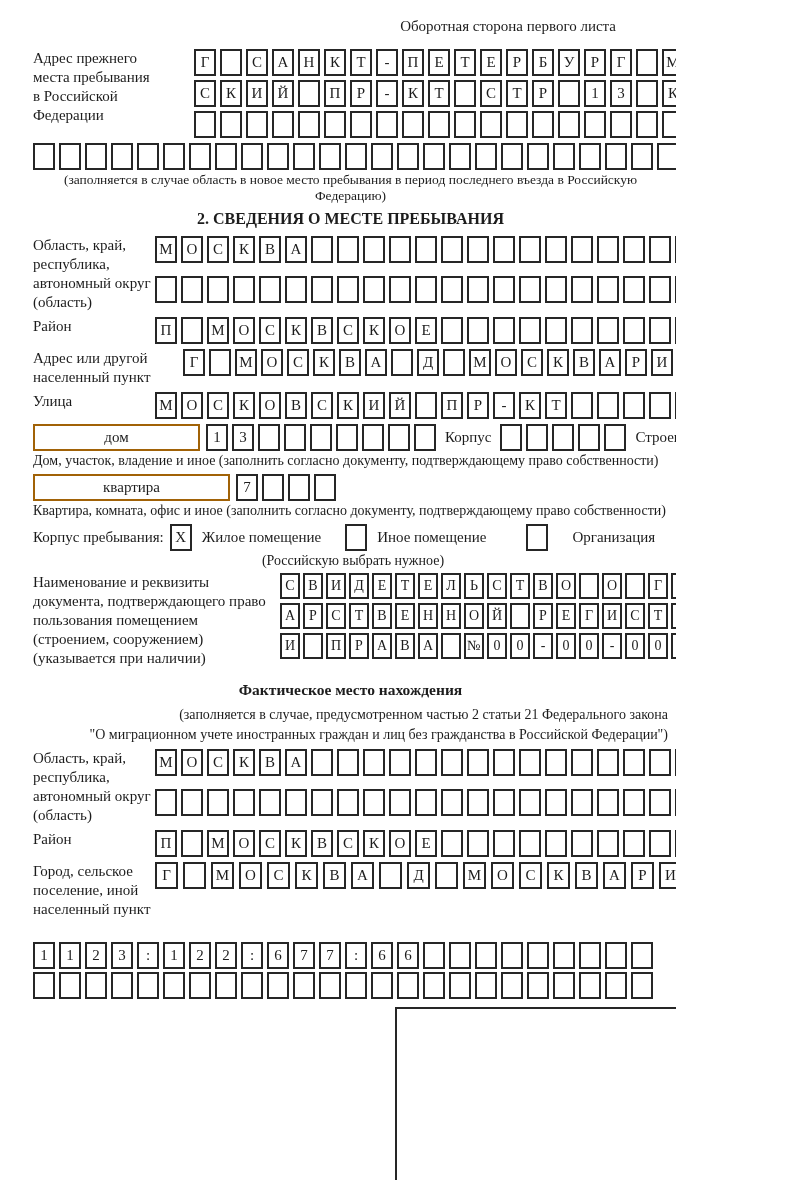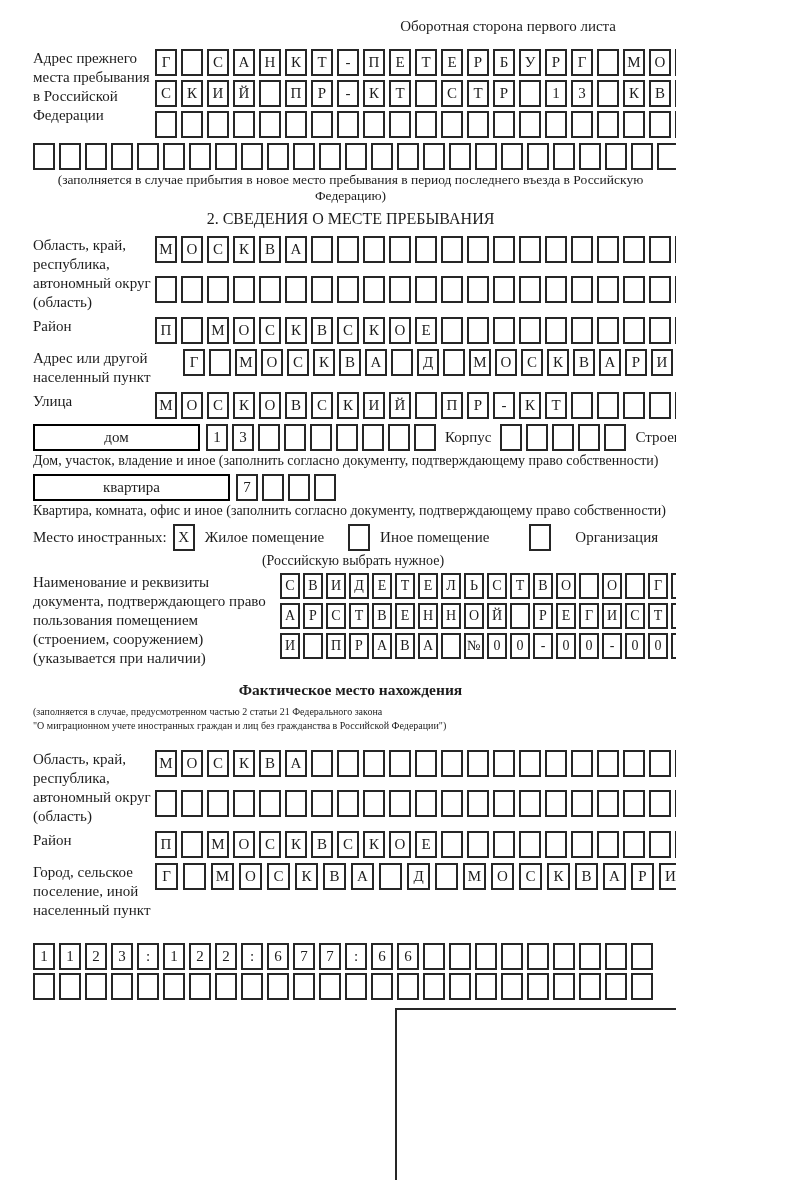--- a/index.html
+++ b/index.html
@@ -23,45 +23,45 @@
     width:22px;height:27px;flex:0 0 auto;box-sizing:border-box;
     border:2px solid #262626;background:#fff;
     display:inline-flex;align-items:center;justify-content:center;
     font-size:15px;line-height:1;
   }
   .boxrow.sm{gap:3px;}
   .boxrow.sm .box{width:20px;height:26px;font-size:14px;}
   .boxrow.wide{gap:5px;}
   .boxrow.wide .box{width:23px;}
   .widebox{
-    border:2px solid #000000;height:27px;box-sizing:border-box;flex:0 0 auto;
+    border:2px solid #a16207;height:27px;box-sizing:border-box;flex:0 0 auto;
     display:flex;align-items:center;justify-content:center;font-size:15px;background:#fff;
   }
   .note-center{text-align:center;font-size:13.5px;margin:2px 0 4px 0;}
   .note-left{font-size:14px;margin:1px 0 5px 0;}
-  .section-title{text-align:center;font-weight:normal;font-size:16px;margin:6px 0 8px 0;}
+  .section-title{text-align:center;font-weight:bold;font-size:16px;margin:6px 0 8px 0;}
   .sub-title{text-align:center;font-weight:bold;font-size:15.5px;margin:12px 0 6px 0;}
   .inline-label{font-size:15px;padding:0 9px;align-self:center;flex:0 0 auto;}
   .house-row{display:flex;margin:4px 0 2px 0;align-items:center;}
   .stay-row{display:flex;align-items:center;margin:3px 0 2px 0;font-size:15px;}
   .stay-row .box{margin:0 10px 0 6px;}
   .stay-note{margin-left:160px;width:320px;text-align:center;font-size:14px;margin-bottom:4px;}
   .doc-field .field-label{width:247px;}
-  .law-note{text-align:left;font-size:10px;line-height:1.45;margin-bottom:16px;}
+  .law-note{text-align:right;font-size:14px;line-height:1.45;margin-bottom:4px;}
   .cad-rows{margin-top:18px;display:flex;flex-direction:column;gap:3px;}
   .stamp-box{margin:8px 0 0 362px;width:357px;height:175px;border:2px solid #262626;box-sizing:border-box;}
 </style>
 </head>
 <body>
 
 <div class="page">
 
   <div class="page-header">Оборотная сторона первого листа</div>
 
-  <div class="field" style="margin-top:14px;">
+  <div class="field" style="margin-top:14px;gap:39px;">
     <div class="field-label">Адрес прежнего места пребывания в Российской Федерации</div>
     <div class="rows">
       <div class="boxrow">
           <span class="box">Г</span>
           <span class="box"></span>
           <span class="box">С</span>
           <span class="box">А</span>
           <span class="box">Н</span>
           <span class="box">К</span>
           <span class="box">Т</span>
@@ -160,21 +160,21 @@
       <span class="box"></span>
       <span class="box"></span>
       <span class="box"></span>
       <span class="box"></span>
       <span class="box"></span>
       <span class="box"></span>
       <span class="box"></span>
       <span class="box"></span>
       <span class="box"></span>
     </div>
-  <div class="note-center">(заполняется в случае прибытия в новое место пребывания в период последнего въезда в Российскую Федерацию)</div>
+  <div class="note-center">(заполняется в случае область в новое место пребывания в период последнего въезда в Российскую Федерацию)</div>
 
   <div class="section-title">2. СВЕДЕНИЯ О МЕСТЕ ПРЕБЫВАНИЯ</div>
 
   <div class="field">
     <div class="field-label">Область, край, республика, автономный округ (область)</div>
     <div class="rows spread">
       <div class="boxrow">
           <span class="box">М</span>
           <span class="box">О</span>
           <span class="box">С</span>
@@ -354,21 +354,21 @@
     <div class="boxrow" style="margin-left:6px;">
         <span class="box">7</span>
         <span class="box"></span>
         <span class="box"></span>
         <span class="box"></span>
       </div>
   </div>
   <div class="note-left">Квартира, комната, офис и иное (заполнить согласно документу, подтверждающему право собственности)</div>
 
   <div class="stay-row">
-    <span>Место иностранных:</span>
+    <span>Корпус пребывания:</span>
     <span class="box">X</span>
     <span>Жилое помещение</span>
     <span class="box" style="margin-left:24px;"></span>
     <span>Иное помещение</span>
     <span class="box" style="margin-left:40px;"></span>
     <span style="margin-left:14px;">Организация</span>
   </div>
   <div class="stay-note">(Российскую выбрать нужное)</div>
 
   <div class="field doc-field">

